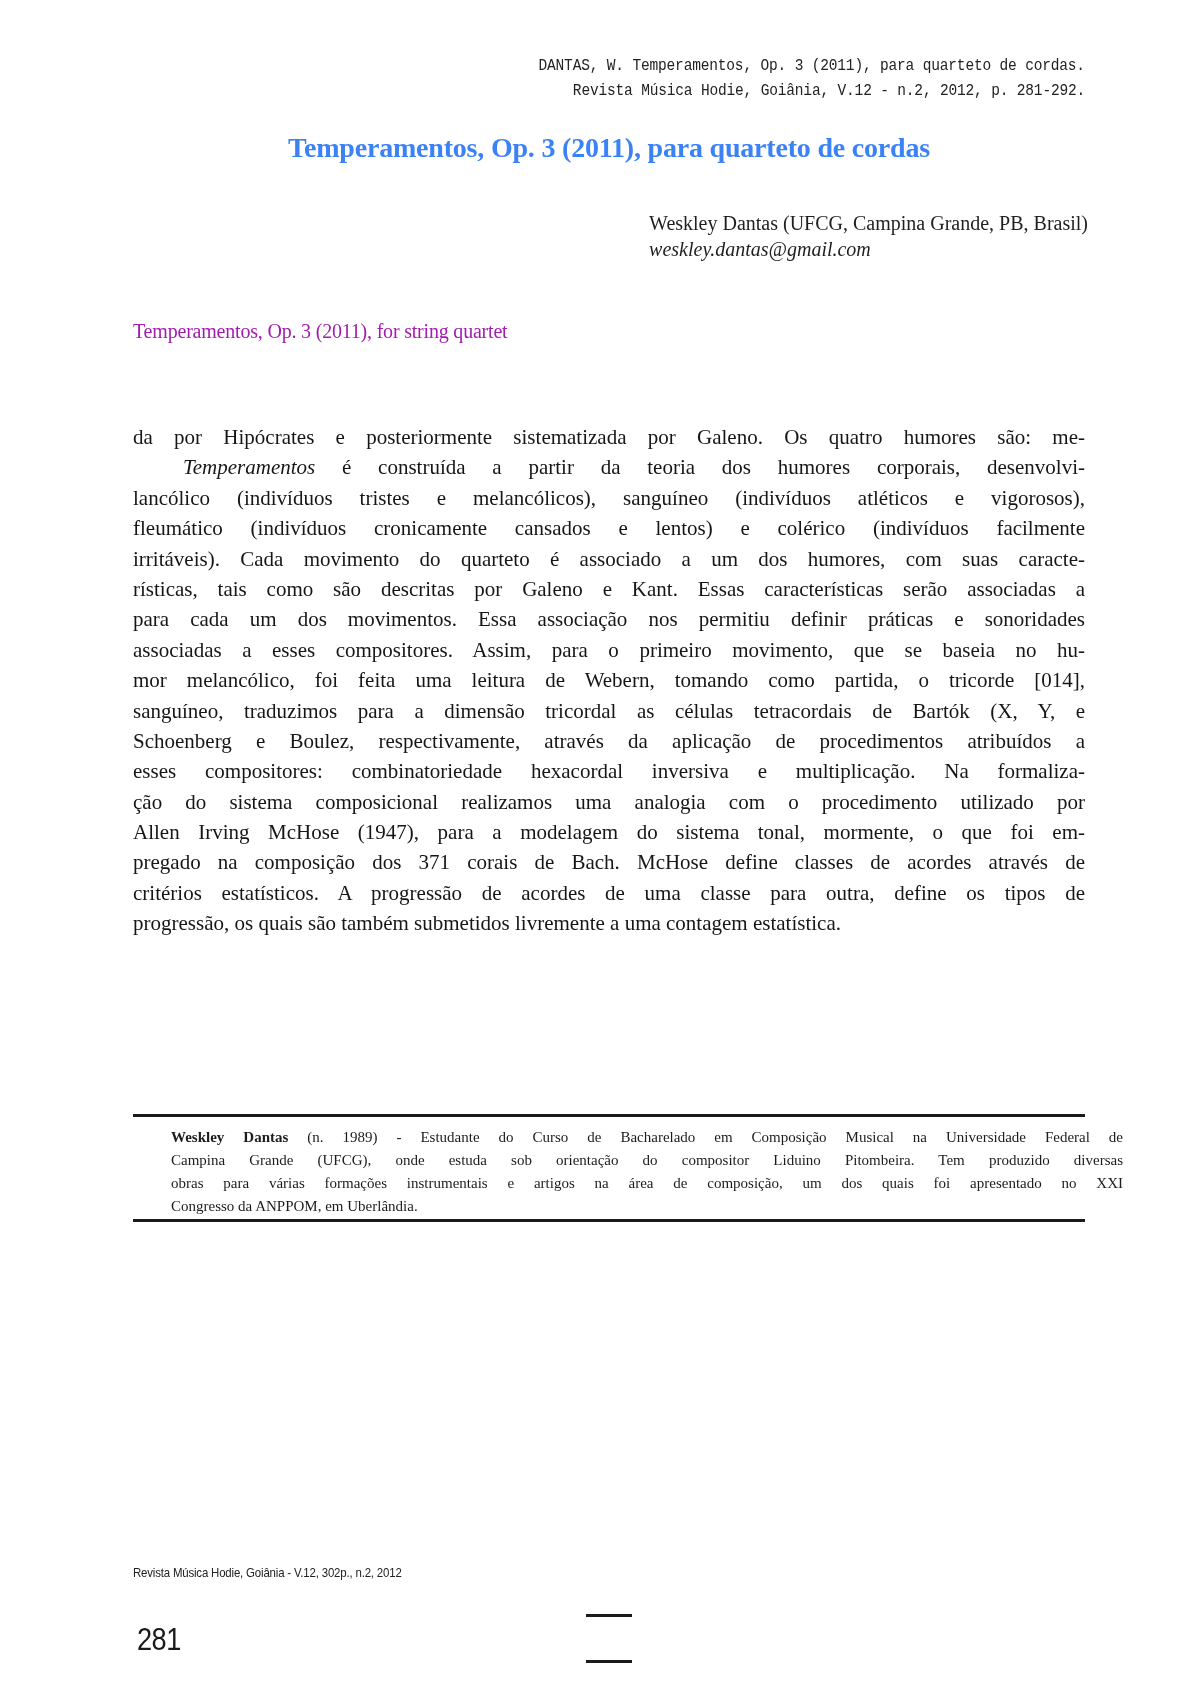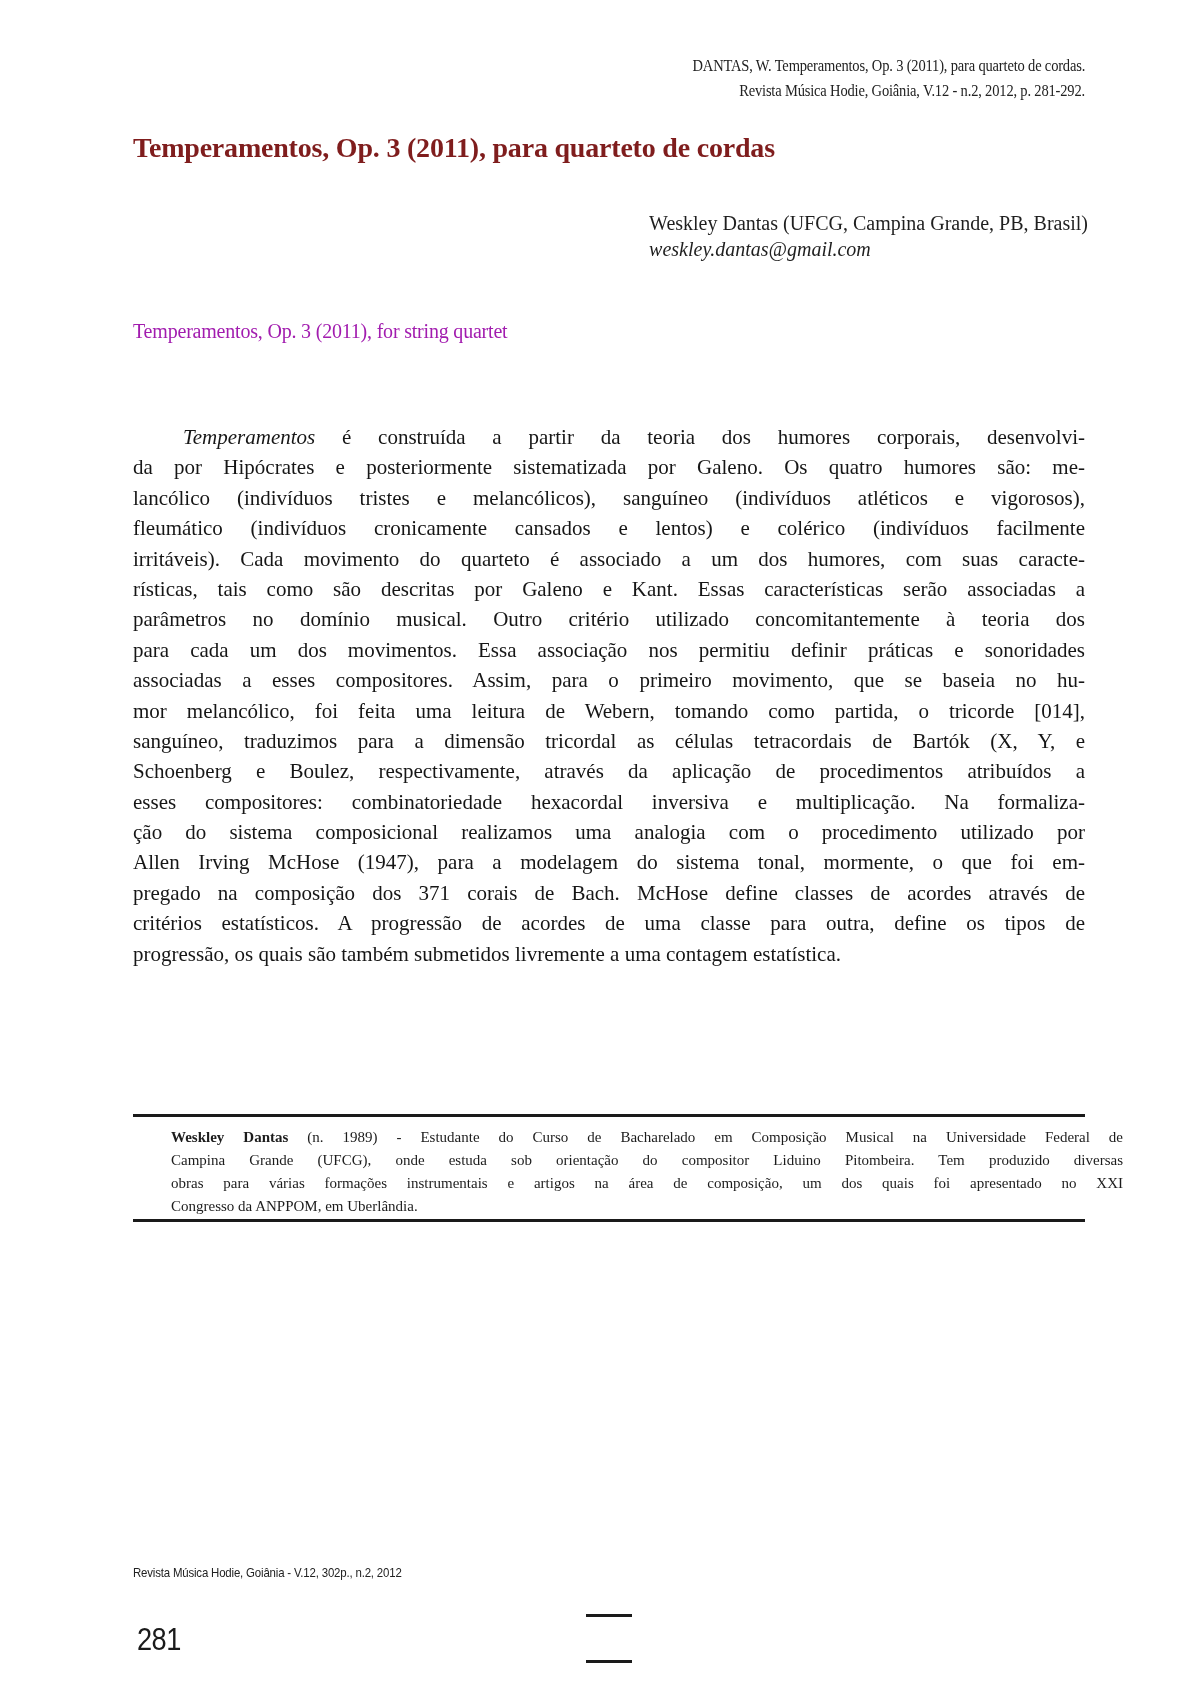--- a/index.html
+++ b/index.html
@@ -17,44 +17,44 @@
     color: #1b1b1b;
     font-family: "Liberation Serif", "DejaVu Serif", serif;
   }
 
   
   .citation-header {
     position: absolute;
     top: 53px;
     right: 115px;
     text-align: right;
-    font-family: Liberation Serif, serif;
+    font-family: Liberation Mono, monospace;
     font-size: 16.5px;
     line-height: 25px;
     color: #222222;
   }
   .citation-header .cond {
     display: inline-block;
     transform: scaleX(0.88);
     transform-origin: 100% 50%;
     letter-spacing: -0.2px;
     white-space: nowrap;
   }
 
   
   .article-title {
     position: absolute;
     top: 130px;
     left: 133px;
     width: 952px;
-    text-align: left;
+    text-align: center;
     font-size: 28px;
     font-weight: bold;
     line-height: 36px;
-    color: #7f1d1d;
+    color: #3b82f6;
     letter-spacing: -0.2px;
   }
 
   
   .author-block {
     position: absolute;
     top: 210px;
     right: 112px;
     font-size: 20px;
     line-height: 26px;
@@ -191,27 +191,26 @@
   <h1 class="article-title" style="margin:0;">Temperamentos, Op. 3 (2011), para quarteto de cordas</h1>
 
   <div class="author-block">
     <div>Weskley Dantas (UFCG, Campina Grande, PB, Brasil)</div>
     <div class="email">weskley.dantas@gmail.com</div>
   </div>
 
   <div class="subtitle-en">Temperamentos, Op. 3 (2011), for string quartet</div>
 
   <div class="abstract">
+    <div class="jline">da por Hipócrates e posteriormente sistematizada por Galeno. Os quatro humores são: me-</div>
     <div class="jline first"><span class="ital">Temperamentos</span> <span>é construída a partir da teoria dos humores corporais, desenvolvi-</span></div>
-    <div class="jline">da por Hipócrates e posteriormente sistematizada por Galeno. Os quatro humores são: me-</div>
     <div class="jline">lancólico (indivíduos tristes e melancólicos), sanguíneo (indivíduos atléticos e vigorosos),</div>
     <div class="jline">fleumático (indivíduos cronicamente cansados e lentos) e colérico (indivíduos facilmente</div>
     <div class="jline">irritáveis). Cada movimento do quarteto é associado a um dos humores, com suas caracte-</div>
     <div class="jline">rísticas, tais como são descritas por Galeno e Kant. Essas características serão associadas a</div>
-    <div class="jline">parâmetros no domínio musical. Outro critério utilizado concomitantemente à teoria dos</div>
     <div class="jline">para cada um dos movimentos. Essa associação nos permitiu definir práticas e sonoridades</div>
     <div class="jline">associadas a esses compositores. Assim, para o primeiro movimento, que se baseia no hu-</div>
     <div class="jline">mor melancólico, foi feita uma leitura de Webern, tomando como partida, o tricorde [014],</div>
     <div class="jline">sanguíneo, traduzimos para a dimensão tricordal as células tetracordais de Bartók (X, Y, e</div>
     <div class="jline">Schoenberg e Boulez, respectivamente, através da aplicação de procedimentos atribuídos a</div>
     <div class="jline">esses compositores: combinatoriedade hexacordal inversiva e multiplicação. Na formaliza-</div>
     <div class="jline">ção do sistema composicional realizamos uma analogia com o procedimento utilizado por</div>
     <div class="jline">Allen Irving McHose (1947), para a modelagem do sistema tonal, mormente, o que foi em-</div>
     <div class="jline">pregado na composição dos 371 corais de Bach. McHose define classes de acordes através de</div>
     <div class="jline">critérios estatísticos. A progressão de acordes de uma classe para outra, define os tipos de</div>

